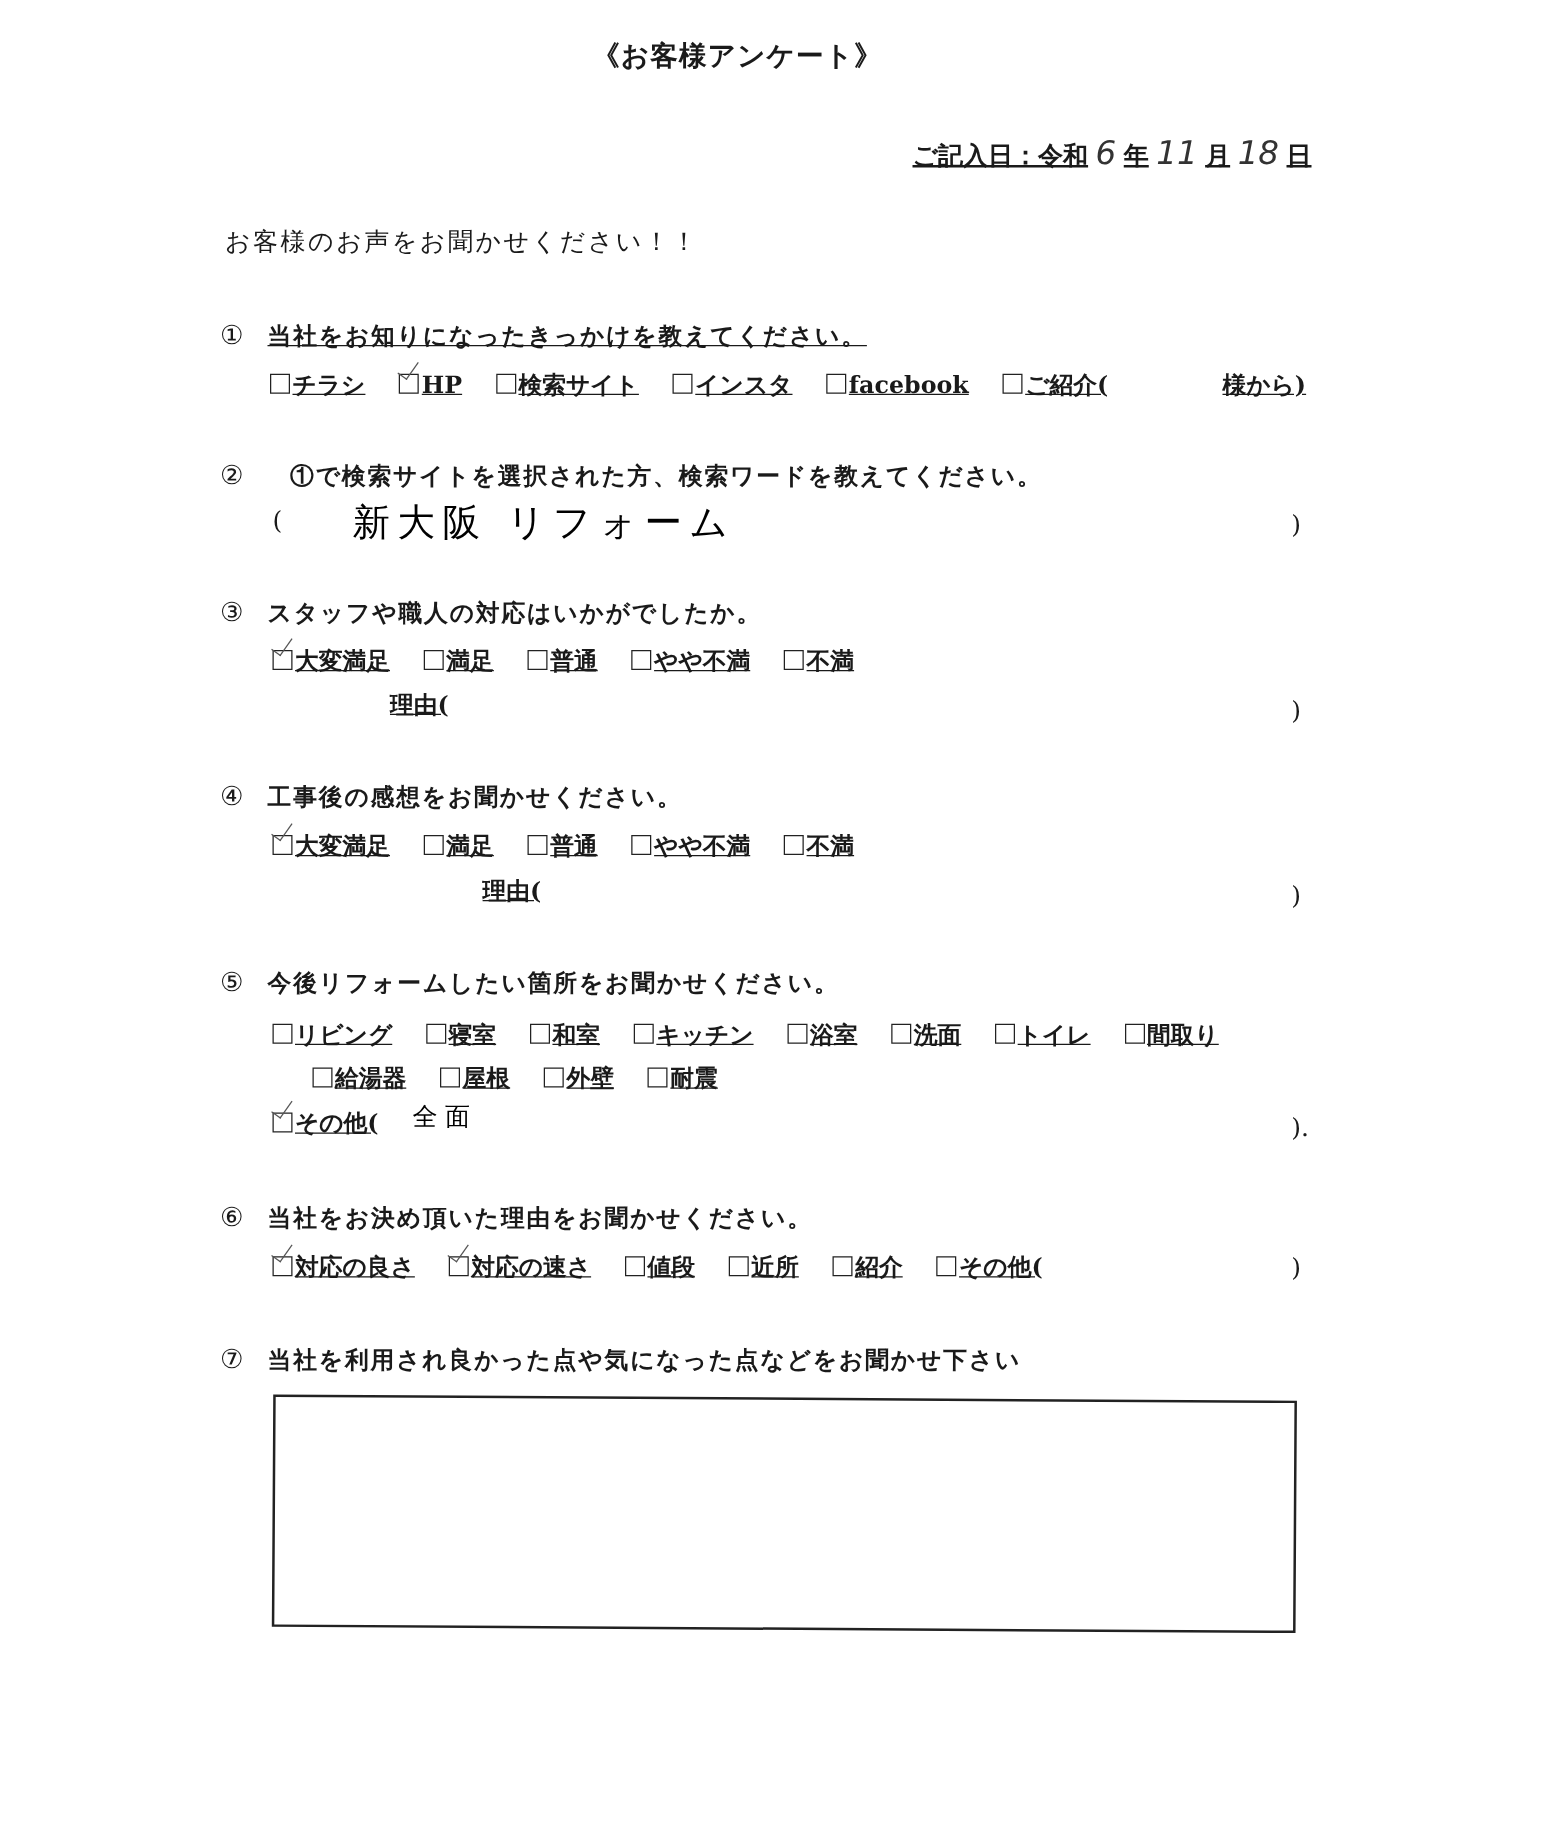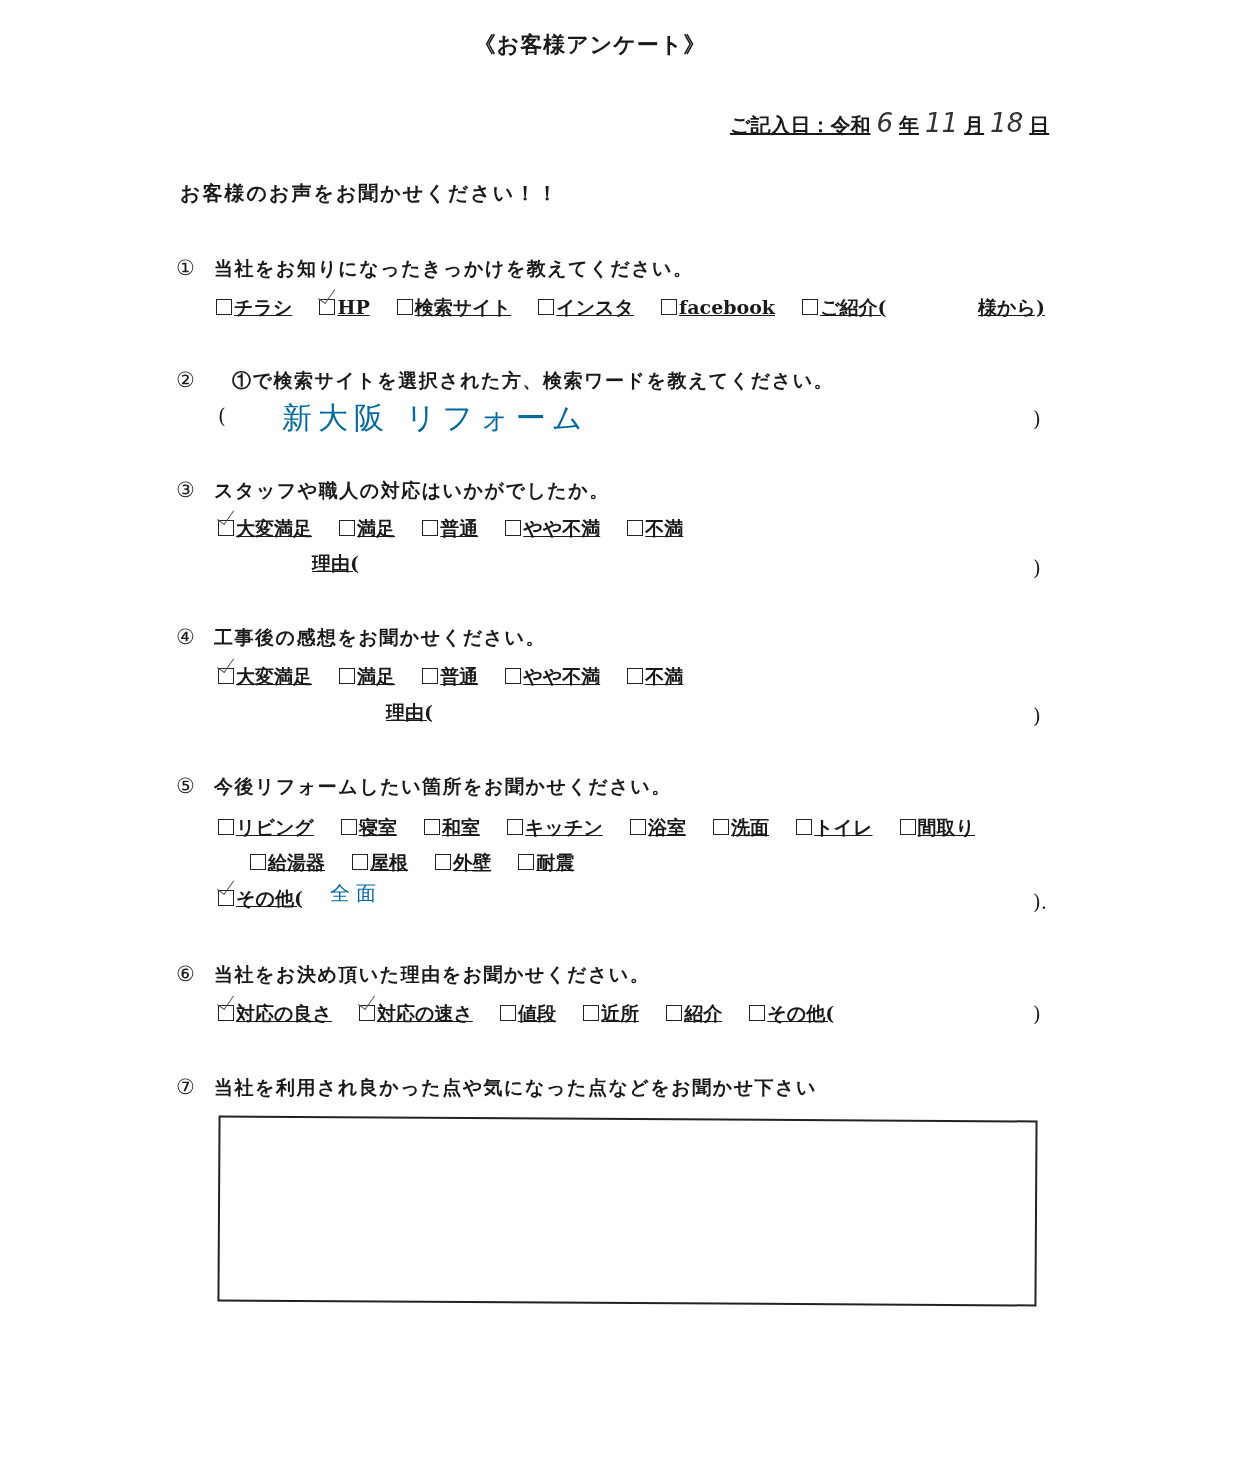--- a/index.html
+++ b/index.html
@@ -5,51 +5,51 @@
   html, body { margin:0; padding:0; }
   body {
     width:1240px; height:1478px; background:#ffffff; position:relative; overflow:hidden;
     font-family: "DejaVu Serif", "Liberation Serif", serif; color:#1a1a1a;
   }
   .abs { position:absolute; white-space:nowrap; }
   .title { left:0; width:1180px; top:30px; text-align:center; font-size:22px; font-weight:bold; letter-spacing:1px; }
   .date { top:108px; left:730px; font-size:20px; font-weight:bold;text-decoration:underline; }
   .hw { font-family:"DejaVu Sans", sans-serif; font-weight:normal; color:#333; font-style:italic; }
   .date .hw-num { font-size:26px; display:inline-block; margin:0 6px; }
-  .intro { top:180px; left:180px; font-size:20px; font-weight:bold; letter-spacing:2px; }
+  .intro { top:180px; left:180px; font-size:20px; font-weight:normal; letter-spacing:2px; }
   .q { font-size:19px; font-weight:bold; letter-spacing:1.5px; }
   .qnum { display:inline-block; width:38px; font-weight:normal; font-size:21px; }
   .opt { font-size:19px; font-weight:bold; display:inline-block; margin-right:22px; position:relative;text-decoration:underline; }
   .box { display:inline-block; width:14px; height:14px; border:1.6px solid #222; vertical-align:-1px; margin-right:2px; position:relative; }
   .box.checked::after {
     content:""; position:absolute; left:2px; top:-14px; width:8px; height:16px;
     border-right:1.6px solid #555; border-bottom:1.6px solid #555; transform:rotate(35deg);
   }
   .paren { font-size:20px; }
   .textbox { left:218px; top:1118px; width:815px; height:182px; border:2.4px solid #222; transform:rotate(0.35deg); }
-  .hand { font-family:"DejaVu Sans", sans-serif; font-weight:normal; color:#0369a1; font-size:30px; letter-spacing:6px; }
+  .hand { font-family:"DejaVu Sans", sans-serif; font-weight:normal; color:#000000; font-size:30px; letter-spacing:6px; }
 </style>
 </head>
 <body>
 
 
 
 
 <div class="abs title">《お客様アンケート》</div>
 
 
 <div class="abs date">
   <span>ご記入日：令和</span><span class="hw hw-num">6</span><span>年</span><span class="hw hw-num">11</span><span>月</span><span class="hw hw-num">18</span><span>日</span>
 </div>
 
 
 <div class="abs intro">お客様のお声をお聞かせください！！</div>
 
 
-<div class="abs q" style="top:256px; left:176px;">
+<div class="abs q" style="top:256px; left:176px;text-decoration:underline;">
   <span class="qnum">①</span><span>当社をお知りになったきっかけを教えてください。</span>
 </div>
 <div class="abs" style="top:295px; left:216px;">
   <span class="opt"><span class="box"></span><span>チラシ</span></span>
   <span class="opt"><span class="box checked"></span><span>HP</span></span>
   <span class="opt"><span class="box"></span><span>検索サイト</span></span>
   <span class="opt"><span class="box"></span><span>インスタ</span></span>
   <span class="opt"><span class="box"></span><span>facebook</span></span>
   <span class="opt"><span class="box"></span><span>ご紹介(</span></span>
 </div>

